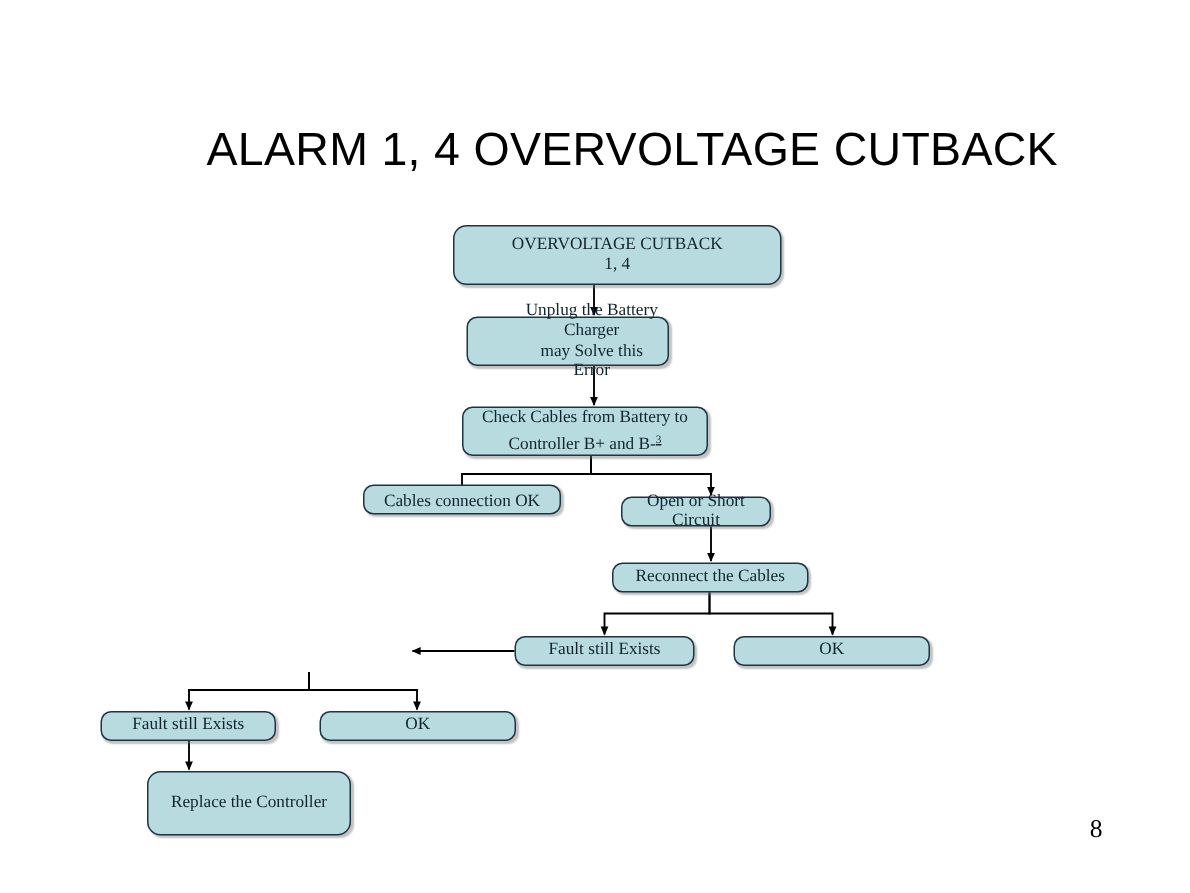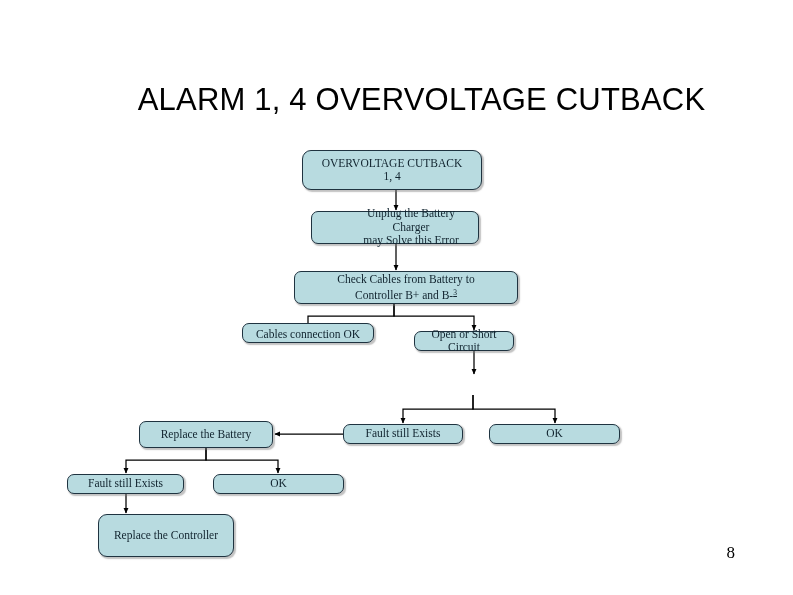--- a/index.html
+++ b/index.html
@@ -119,55 +119,55 @@
         <path d="M343,434 L275,434"></path>
 
         <path d="M206,448 L206,460 L126,460 L126,473"></path>
 
         <path d="M206,448 L206,460 L278,460 L278,473"></path>
 
         <path d="M126,494 L126,513"></path>
       </g>
     </svg>
 
-    <div class="node big" style="left:302px;top:150px;width:180px;height:40px;">
+    <div class="node big" style="left:302px;top:150px;width:219px;height:40px;">
       <span class="txt">OVERVOLTAGE CUTBACK
 1, 4</span>
     </div>
 
-    <div class="node" style="left:311px;top:211px;width:168px;height:33px;padding-left:36px;">
+    <div class="node" style="left:311px;top:211px;width:135px;height:33px;padding-left:36px;">
       <span class="txt">Unplug the Battery Charger
 may Solve this Error</span>
     </div>
 
-    <div class="node" style="left:294px;top:271px;width:224px;height:33px;font-family:Liberation Serif, serif;">
+    <div class="node" style="left:308px;top:271px;width:164px;height:33px;font-family:Liberation Serif, serif;">
       <span class="txt"><span>Check Cables from Battery to
 Controller B+ and B-</span><sup class="mark">3</sup></span>
     </div>
 
     <div class="node" style="left:242px;top:323px;width:132px;height:20px;align-items:flex-end;">
       <span class="txt">Cables connection OK</span>
     </div>
 
     <div class="node" style="left:414px;top:331px;width:100px;height:20px;">
       <span class="txt">Open or Short Circuit</span>
     </div>
 
+    <div class="node" style="left:408px;top:375px;width:131px;height:20px;">
+      <span class="txt">Reconnect the Cables</span>
+    </div>
 
     <div class="node" style="left:343px;top:424px;width:120px;height:20px;">
       <span class="txt">Fault still Exists</span>
     </div>
 
     <div class="node" style="left:489px;top:424px;width:131px;height:20px;">
       <span class="txt">OK</span>
     </div>
 
-    <div class="node" style="left:139px;top:421px;width:134px;height:27px;">
-      <span class="txt">Replace the Battery</span>
-    </div>
 
     <div class="node" style="left:67px;top:474px;width:117px;height:20px;">
       <span class="txt">Fault still Exists</span>
     </div>
 
     <div class="node" style="left:213px;top:474px;width:131px;height:20px;">
       <span class="txt">OK</span>
     </div>
 
     <div class="node big" style="left:58px;top:514px;width:136px;height:43px;margin-left:40px;">

